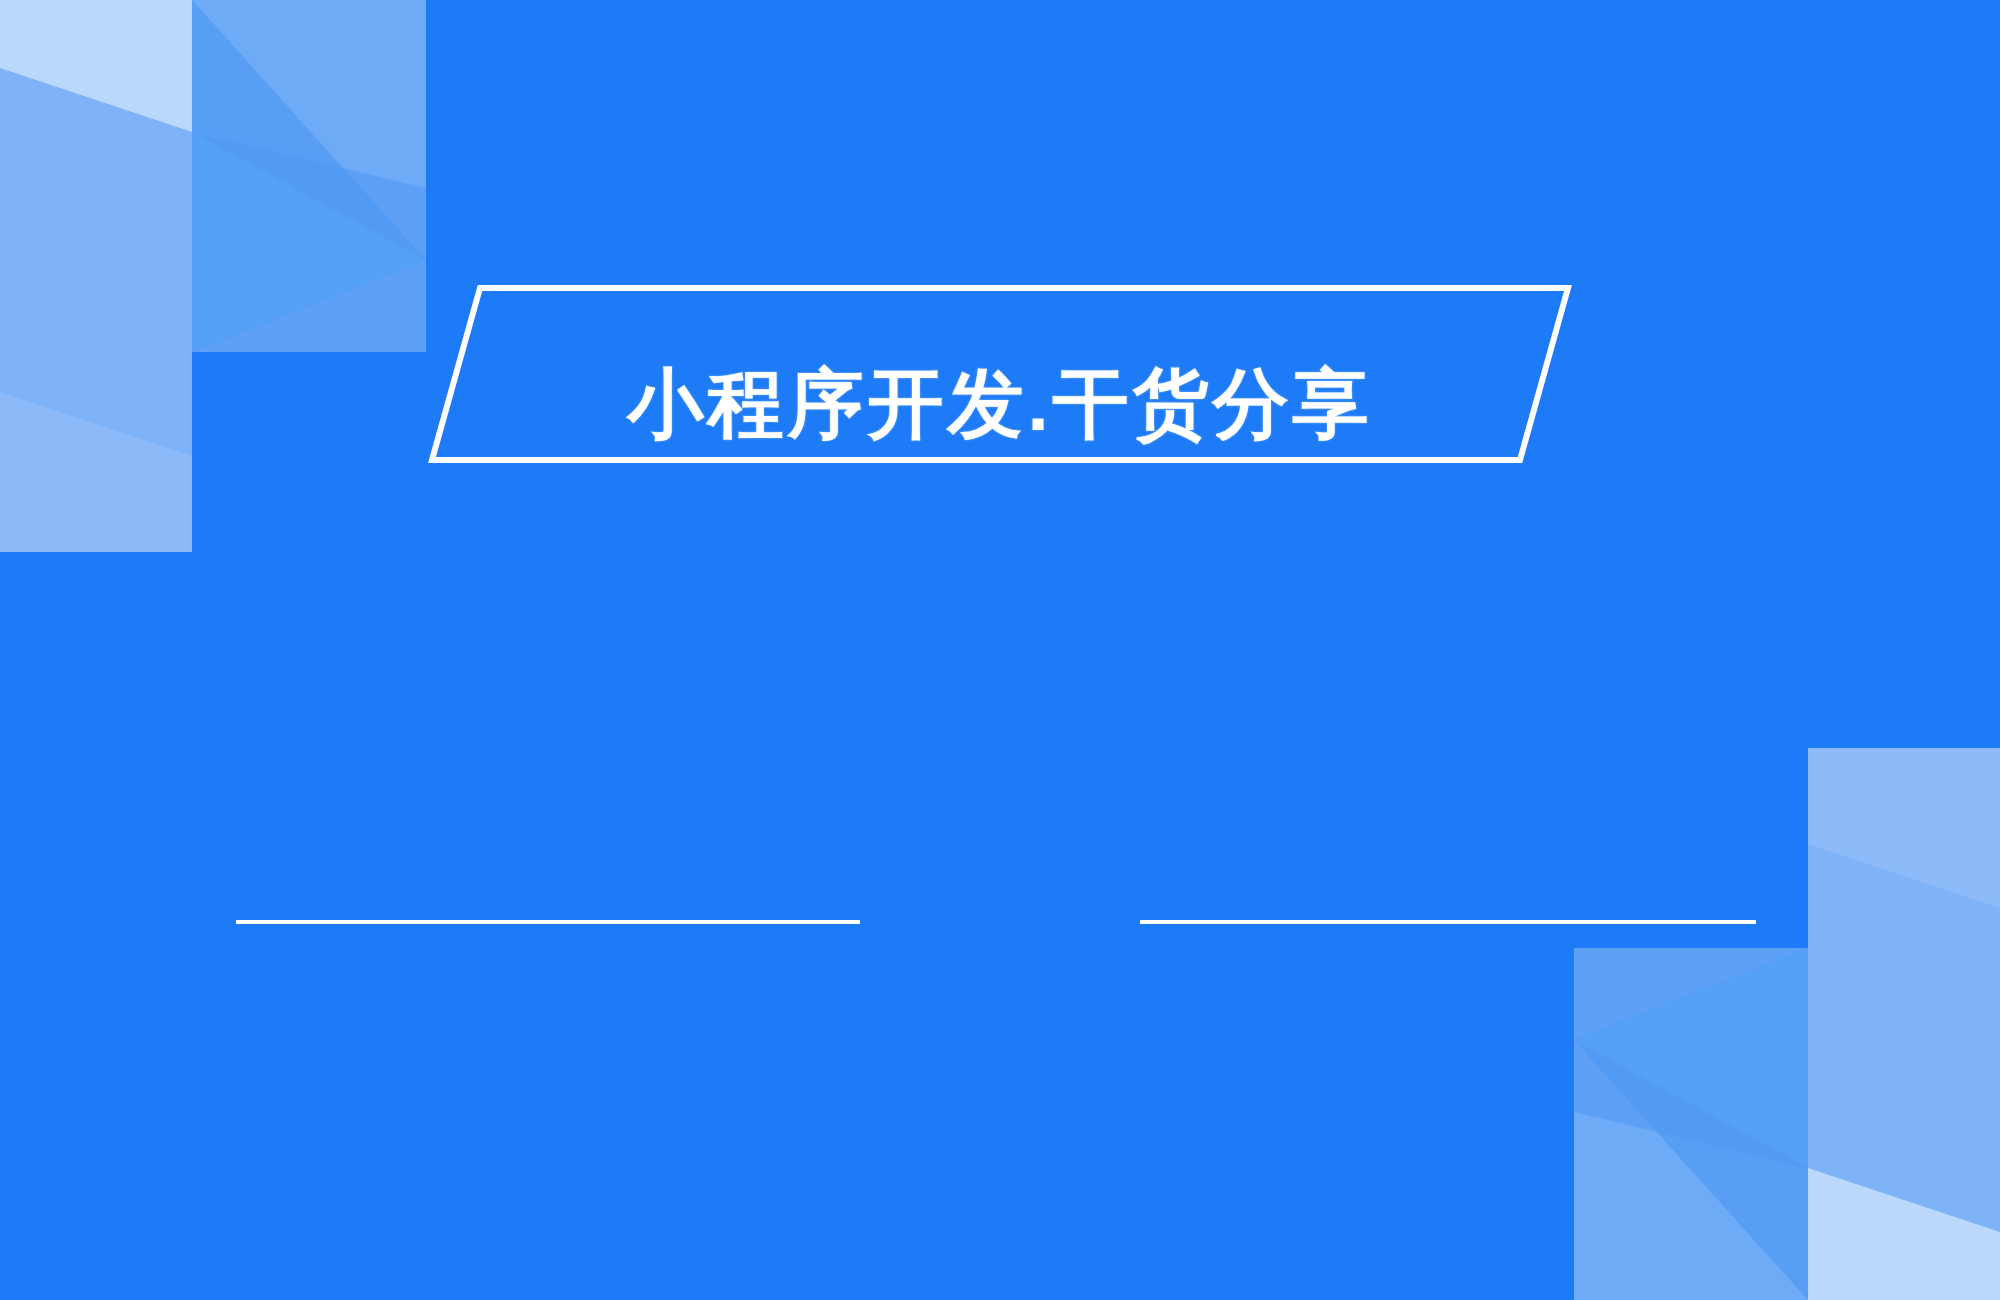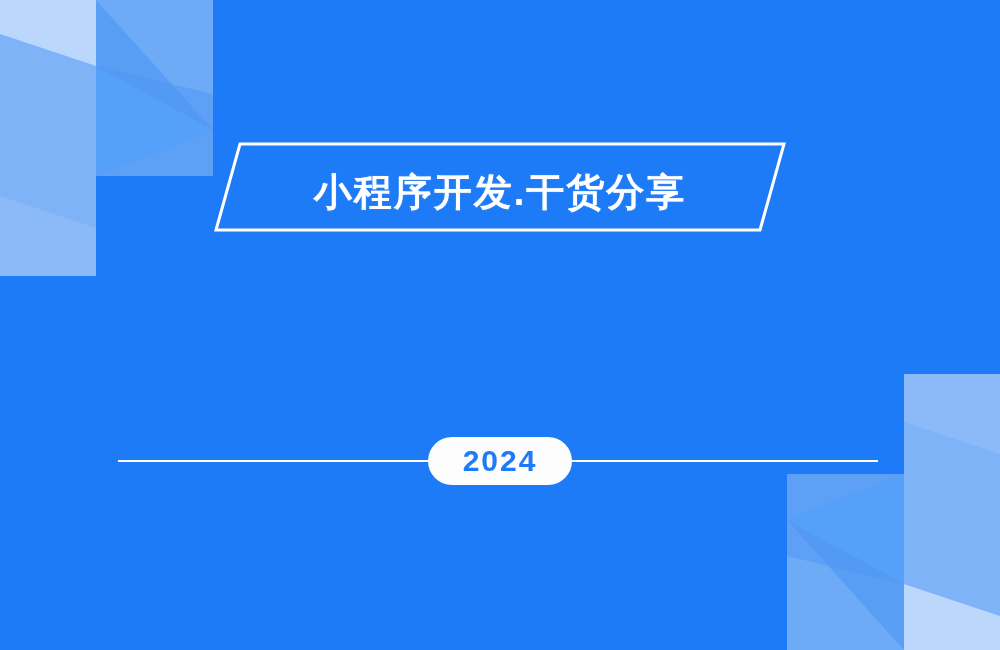--- a/index.html
+++ b/index.html
@@ -40,21 +40,21 @@
   }
   .banner svg {
     position: absolute;
     inset: 0;
     width: 580px;
     height: 98px;
   }
   .banner-text {
     position: absolute;
     left: 0;
-    top: 5px;
+    top: 15px;
     width: 580px;
     height: 98px;
     display: flex;
     align-items: center;
     justify-content: center;
     color: #ffffff;
     font-size: 38px;
     font-weight: bold;
     letter-spacing: 2px;
     white-space: nowrap;
@@ -155,16 +155,15 @@
     <svg viewBox="0 0 580 98" preserveAspectRatio="none" xmlns="http://www.w3.org/2000/svg">
       <polygon points="30,6 574,6 550,92 6,92" fill="none" stroke="#ffffff" stroke-width="3"></polygon>
     </svg>
     <div class="banner-text">小程序开发.干货分享</div>
   </div>
 
 
   <div class="divider-row">
     <div class="divider-line left"></div>
     <div class="divider-line right"></div>
-    <div class="year-pill">2024</div>
   </div>
 
 </div>
 
 </body></html>

